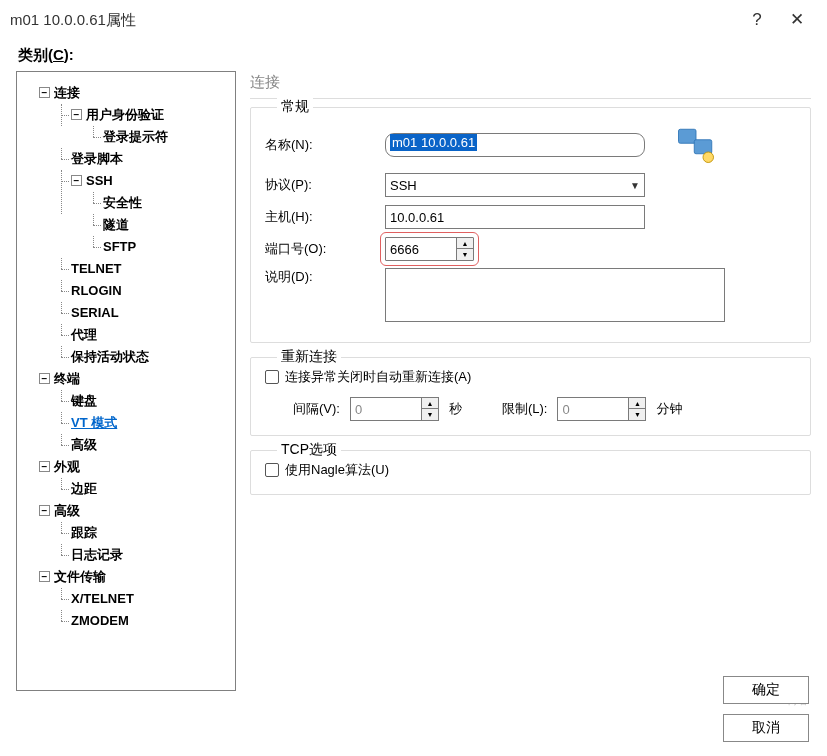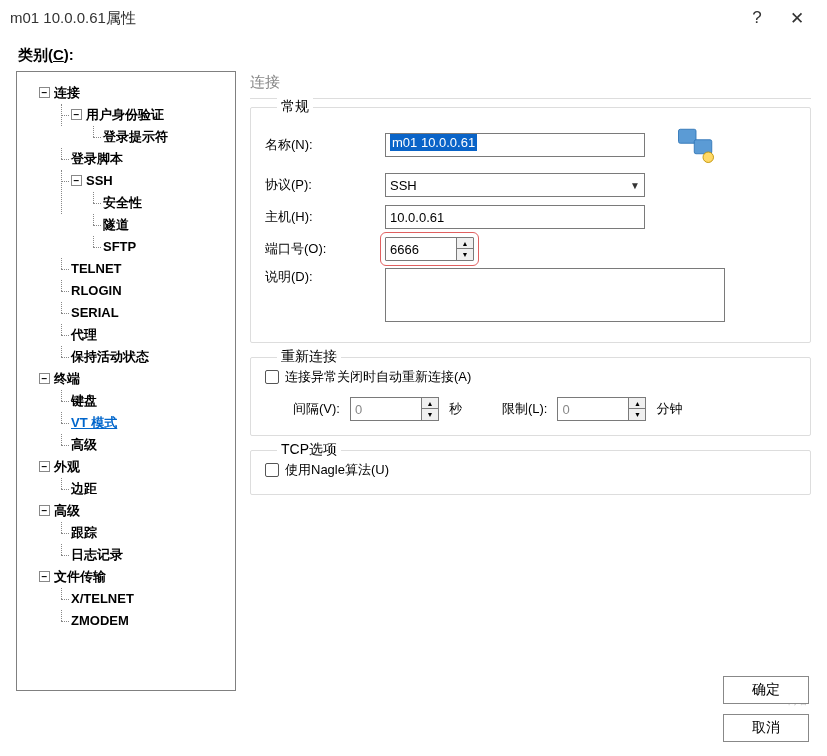--- a/index.html
+++ b/index.html
@@ -1,18 +1,18 @@
 <!DOCTYPE html>
 <html><head>
 <meta charset="utf-8">
 <style>
 * { box-sizing: border-box; font-family: "Microsoft YaHei", "Segoe UI", sans-serif; }
 body { margin: 0; background: #fff; font-size: 13px; color: #000; }
 .window { width: 827px; height: 756px; position: relative; }
-.titlebar { display: flex; align-items: center; height: 36px; padding: 12px 10px; }
+.titlebar { display: flex; align-items: flex-end; height: 36px; padding: 6px 10px; }
 .titlebar .title { flex: 1; font-size: 15px; color: #333; }
 .titlebar .help, .titlebar .close { width: 40px; text-align: center; font-size: 17px; color: #333; cursor: default; }
 .content { padding: 6px 16px 0 16px; }
 .cat-label { font-size: 15px; margin: 4px 0 6px 2px; font-weight: bold; }
 .cat-label u { text-decoration: underline; }
 .body { display: flex; gap: 14px; }
 .tree { width: 220px; height: 620px; border: 1px solid #808080; padding: 10px 4px; overflow: auto; }
 .tree ul { list-style: none; margin: 0; padding-left: 0; }
 .tree li { position: relative; padding-left: 18px; line-height: 22px; white-space: nowrap; }
 .tree li::before { content: ""; position: absolute; left: 8px; top: 0; bottom: 50%; border-left: 1px dotted #888; }
@@ -23,21 +23,21 @@
 .bold { font-weight: bold; }
 .link { color: #0066cc; text-decoration: underline; }
 .panel { flex: 1; }
 .ph { color: #888; font-size: 15px; border-bottom: 1px solid #ddd; padding: 2px 0 6px 0; margin-bottom: 8px; }
 .group { border: 1px solid #ddd; border-radius: 2px; padding: 10px 14px 14px 14px; margin-bottom: 14px; position: relative; }
 .group-title { position: absolute; top: -10px; left: 26px; background: #fff; padding: 0 4px; font-size: 14px; }
 .row { display: flex; align-items: center; margin: 6px 0; min-height: 26px; }
 .row .lbl { width: 120px; }
 .row .fld { flex: 1; }
 .tinput { width: 260px; height: 24px; border: 1px solid #7a7a7a; padding: 1px 4px; font-size: 13px; }
-.tinput.sel { background: #fff; }
+.tinput.sel { background: #fff; border-radius: 9px; }
 .tinput.sel .seltext { background: #0a64c8; color: #fff; padding: 1px 2px; }
 .select { width: 260px; height: 24px; border: 1px solid #7a7a7a; background: #fff; display: flex; align-items: center; padding: 0 4px; justify-content: space-between; }
 .select .arrow { font-size: 10px; color: #333; }
 .spin-wrap { display: inline-flex; align-items: center; border: 1px solid #7a7a7a; height: 24px; background: #fff; }
 .spin-wrap.red { outline: 1px solid #e06060; outline-offset: 4px; border-radius: 1px; }
 .spin-wrap input { border: none; width: 70px; height: 22px; padding: 0 4px; font-size: 13px; outline: none; }
 .spin-wrap input:disabled { color: #888; background: #fff; }
 .spins { display: flex; flex-direction: column; border-left: 1px solid #7a7a7a; }
 .spins div { width: 16px; height: 11px; font-size: 7px; text-align: center; line-height: 11px; background: #f0f0f0; cursor: default; }
 .spins div:first-child { border-bottom: 1px solid #7a7a7a; }

